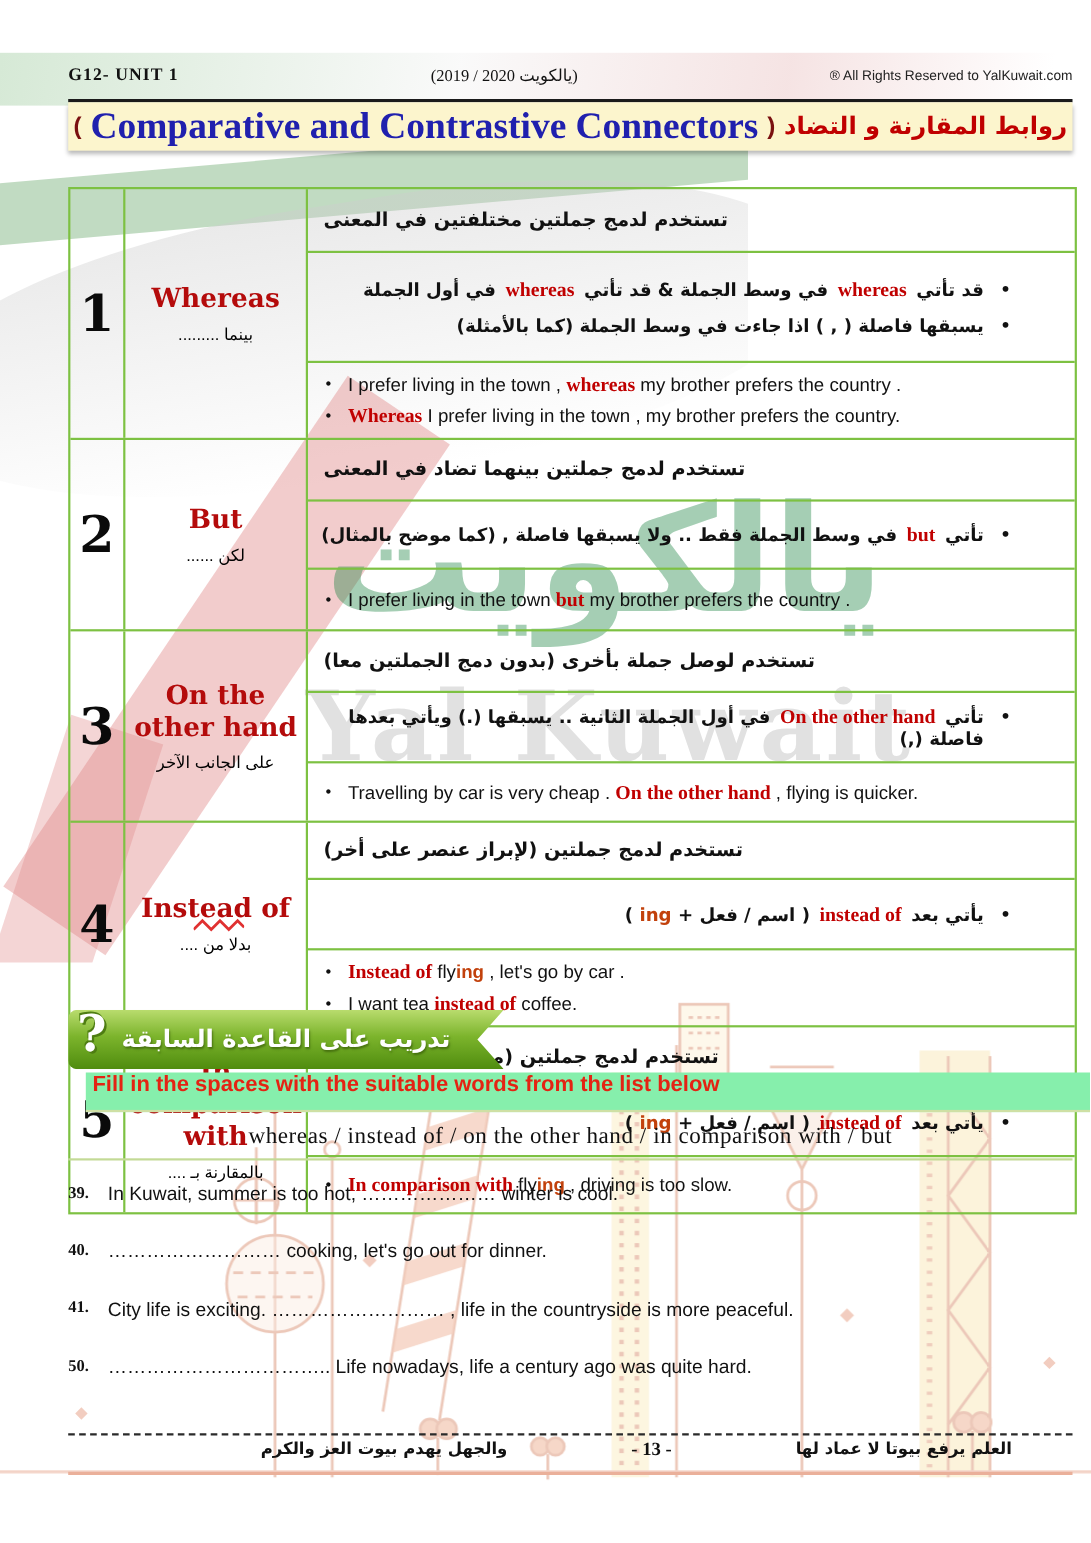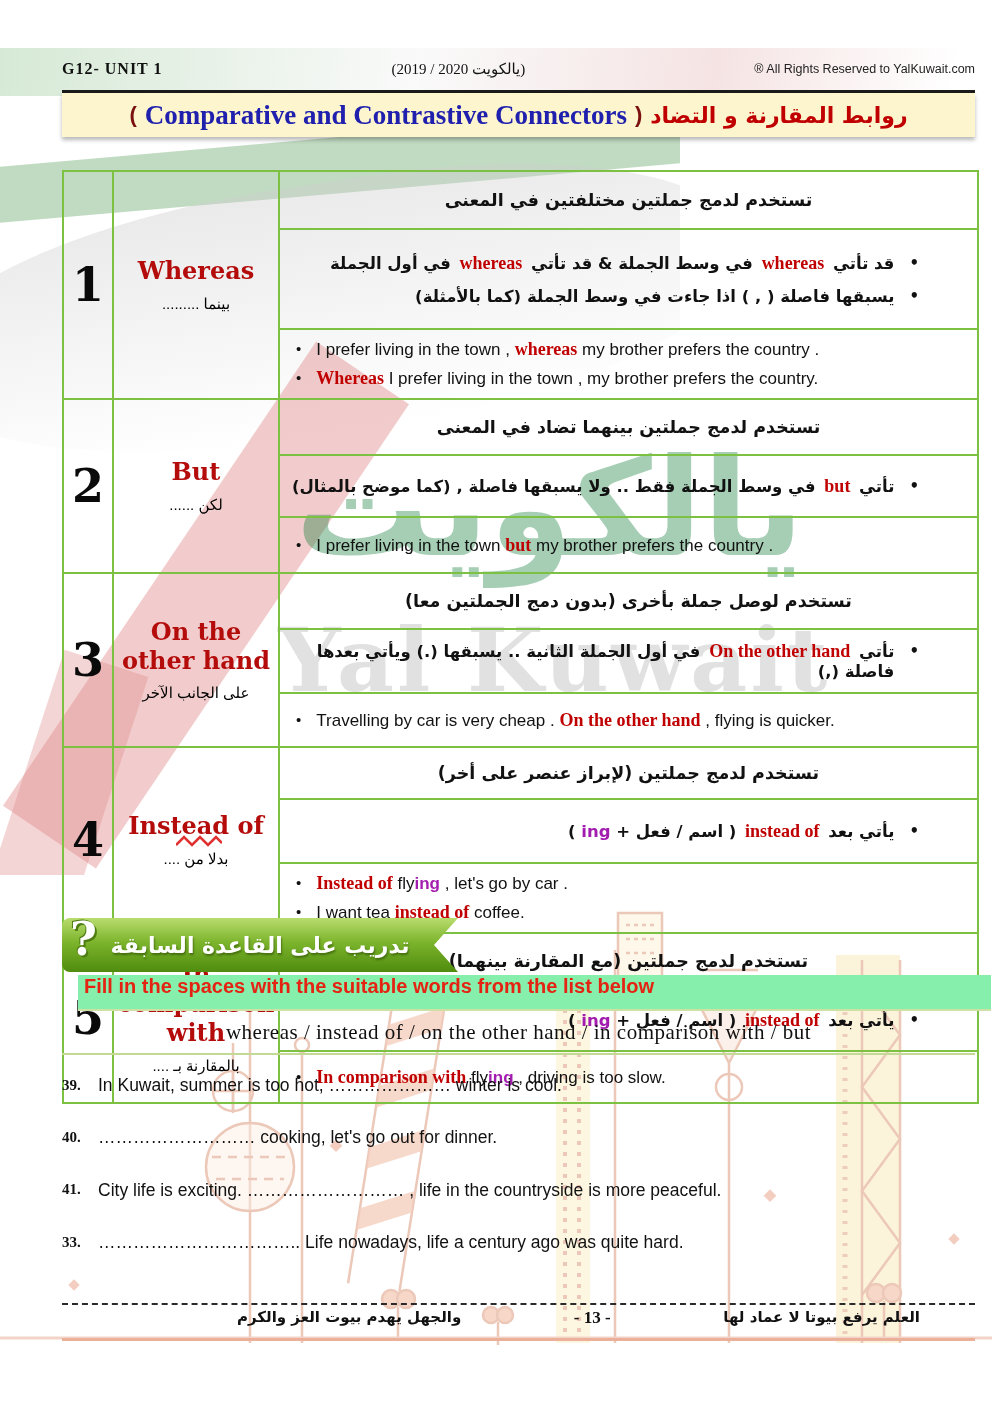--- a/index.html
+++ b/index.html
@@ -27,45 +27,45 @@
           border-bottom:3px solid #1b1b1b;display:flex;justify-content:space-between;align-items:flex-start;}
   .h-left{font-family:"Liberation Serif",serif;font-weight:bold;font-size:16px;letter-spacing:1px;padding-top:4px;}
   .h-center{font-family:"Liberation Serif",serif;font-weight:normal;font-size:15px;padding-top:4px;}
   .h-right{font-size:12.5px;color:#222;padding-top:6px;}
 
   
   .titlebar{position:absolute;left:62px;top:93px;width:913px;height:44px;background:#fcf5cd;z-index:1;
             box-shadow:0 3px 4px rgba(0,0,0,.28);display:flex;align-items:center;justify-content:center;direction:rtl;gap:8px;}
   .title-ar{color:#c00000;font-weight:bold;font-size:22px;font-family:"DejaVu Sans",sans-serif;}
   .title-par{color:#7a1010;font-size:22px;font-weight:bold;}
-  .title-en{color:#2020ae;font-family:"Liberation Serif",serif;font-weight:bold;font-size:27px;direction:ltr;unicode-bidi:embed;text-align:center;}
+  .title-en{color:#2020ae;font-family:"Liberation Serif",serif;font-weight:bold;font-size:34px;direction:ltr;unicode-bidi:embed;text-align:center;}
 
   
   .gtable{position:absolute;left:62px;top:170px;width:913px;z-index:1;border:2px solid #7dc142;}
   .t-row{display:grid;grid-template-columns:50px 166px 1fr;border-bottom:2px solid #7dc142;}
   .t-row:last-child{border-bottom:none;}
   .cell-num{display:flex;align-items:center;justify-content:center;border-right:2px solid #7dc142;
             font-family:"DejaVu Serif",serif;font-weight:bold;font-size:46px;color:#0a0a0a;}
   .cell-term{display:flex;flex-direction:column;align-items:center;justify-content:center;border-right:2px solid #7dc142;
              text-align:center;padding:4px 6px;}
   .term-en{color:#b40b0b;font-family:"DejaVu Serif",serif;font-weight:bold;font-size:24px;line-height:1.2;}
   .term-ar{margin-top:9px;font-size:15px;color:#000000;direction:rtl;}
   .cell-content{display:flex;flex-direction:column;}
   .sec{border-bottom:2px solid #7dc142;display:flex;flex-direction:column;justify-content:center;}
   .sec:last-child{border-bottom:none;}
-  .sec-usage{direction:rtl;text-align:center;font-weight:bold;font-size:17.5px;padding:6px 14px;
+  .sec-usage{direction:rtl;text-align:left;font-weight:bold;font-size:17.5px;padding:6px 14px;
              font-family:"DejaVu Sans",sans-serif;}
   .sec-notes{direction:rtl;padding:6px 58px 6px 10px;gap:13px;font-weight:bold;font-size:16.5px;
              font-family:"DejaVu Sans",sans-serif;}
   .sec-ex{padding:6px 10px 6px 16px;gap:8px;font-size:17px;}
   .note,.ex{display:flex;gap:15px;align-items:baseline;}
   .blt{font-size:15px;line-height:1;transform:translateY(-1px);}
   .ren{color:#c00000;font-family:"Liberation Serif",serif;font-weight:bold;font-size:18px;direction:ltr;unicode-bidi:embed;padding:0 3px;}
   .key{color:#c00000;font-family:"Liberation Serif",serif;font-weight:bold;font-size:18px;}
-  .ging{color:#a21caf;font-weight:bold;}
+  .ging{color:#c2410c;font-weight:bold;}
   .r1 .sec-usage{min-height:44px}.r1 .sec-notes{min-height:86px}.r1 .sec-ex{min-height:56px}
   .r2 .sec-usage{min-height:42px}.r2 .sec-notes{min-height:48px}.r2 .sec-ex{min-height:42px}
   .r3 .sec-usage{min-height:42px}.r3 .sec-notes{min-height:50px}.r3 .sec-ex{min-height:40px}
   .r4 .sec-usage{min-height:38px}.r4 .sec-notes{min-height:50px}.r4 .sec-ex{min-height:56px}
   .r5 .sec-usage{min-height:42px}.r5 .sec-notes{min-height:48px}.r5 .sec-ex{min-height:38px}
 
   
   .ribbon{position:absolute;left:62px;top:918px;width:396px;height:54px;z-index:1;
           background:linear-gradient(180deg,#b9dc6e 0%,#7cb42c 45%,#4f8c0e 100%);
           clip-path:polygon(0 0,100% 0,calc(100% - 24px) 50%,100% 100%,0 100%);
@@ -332,21 +332,21 @@
     </div>
     <div class="q">
       <span class="q-no">40.</span>
       <span>……………………… cooking, let's go out for dinner.</span>
     </div>
     <div class="q">
       <span class="q-no">41.</span>
       <span>City life is exciting. ……………………… , life in the countryside is more peaceful.</span>
     </div>
     <div class="q">
-      <span class="q-no">33.</span>
+      <span class="q-no">50.</span>
       <span>…………………………….. Life nowadays, life a century ago was quite hard.</span>
     </div>
   </div>
 
   <div class="footer">
     <span class="f-left">والجهل يهدم بيوت العز والكرم</span>
     <span class="f-page">- 13 -</span>
     <span class="f-right">العلم يرفع بيوتا لا عماد لها</span>
   </div>
   <div class="f-line"></div>

